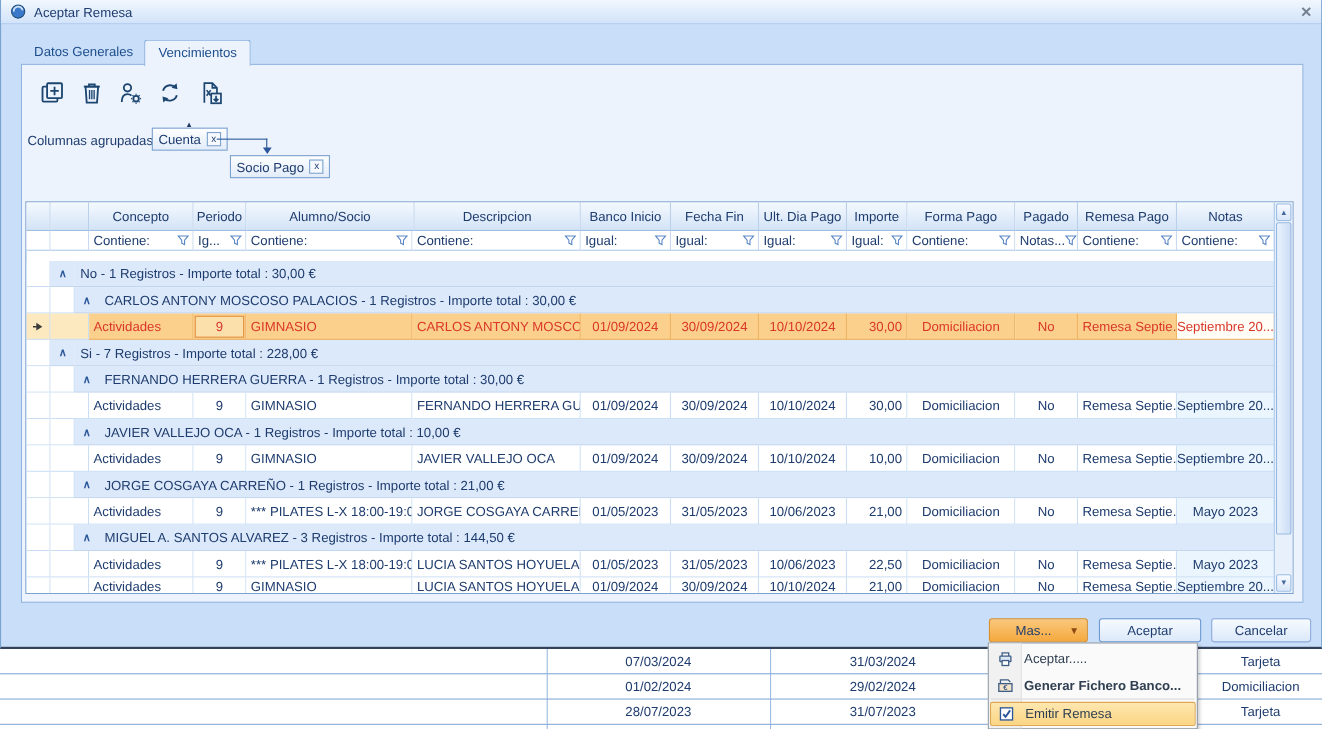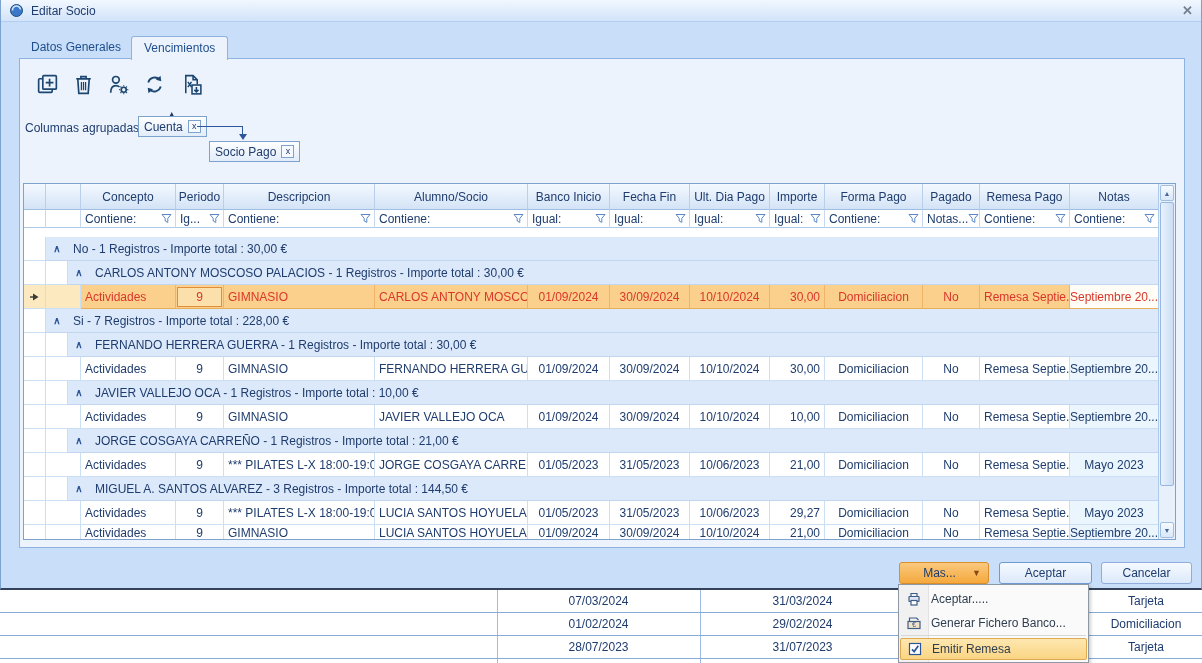--- a/index.html
+++ b/index.html
@@ -129,21 +129,21 @@
 
   <div class="dialog">
 
     <div class="titlebar">
       <span style="display:flex">
         <svg width="15" height="15" viewBox="0 0 15 15">
             <circle cx="7.5" cy="7.5" r="6" fill="#3A78C9" stroke="#1F4E79"></circle>
             <path d="M3.5 7.5 a4 4 0 0 1 8 -1" fill="none" stroke="#CFE4FB" stroke-width="1.6"></path>
           </svg>
       </span>
-      <span class="title-text">Editar Socio</span>
+      <span class="title-text">Aceptar Remesa</span>
       <span class="close-x">✕</span>
     </div>
 
     <div class="tab inactive">Datos Generales</div>
     <div class="tab active">Vencimientos</div>
 
     <div class="panel"></div>
 
     <div class="tool" style="left:32px">
       <svg width="25" height="25" viewBox="0 0 24 24" fill="none" stroke="#1C4670" stroke-width="1.6">
@@ -198,22 +198,22 @@
       <span>Socio Pago</span>
       <span class="grp-x">x</span>
     </div>
 
     <div class="grid">
       <div class="g-head">
           <div class="g-hcell" style="width: 22px;"></div>
           <div class="g-hcell" style="width: 35px;"></div>
           <div class="g-hcell" style="width: 95px;">Concepto</div>
           <div class="g-hcell" style="width: 48px;">Periodo</div>
+          <div class="g-hcell" style="width: 153px;">Alumno/Socio</div>
           <div class="g-hcell" style="width: 151px;">Descripcion</div>
-          <div class="g-hcell" style="width: 153px;">Alumno/Socio</div>
           <div class="g-hcell" style="width: 82px;">Banco Inicio</div>
           <div class="g-hcell" style="width: 80px;">Fecha Fin</div>
           <div class="g-hcell" style="width: 80px;">Ult. Dia Pago</div>
           <div class="g-hcell" style="width: 55px;">Importe</div>
           <div class="g-hcell" style="width: 98px;">Forma Pago</div>
           <div class="g-hcell" style="width: 57px;">Pagado</div>
           <div class="g-hcell" style="width: 90px;">Remesa Pago</div>
           <div class="g-hcell" style="width: 89px;">Notas</div>
         </div>
       <div class="g-filter">
@@ -431,21 +431,21 @@
           <div class="g-row">
             <div class="g-gut" style="width: 22px;"></div>
             <div class="g-gut" style="width: 35px;"></div>
             <div class="g-cell" style="width: 95px;">Actividades</div>
             <div class="g-cell al-c" style="width: 48px;">9</div>
             <div class="g-cell" style="width: 151px;">*** PILATES L-X 18:00-19:0...</div>
             <div class="g-cell" style="width: 153px;">LUCIA SANTOS HOYUELA</div>
             <div class="g-cell al-c" style="width: 82px;">01/05/2023</div>
             <div class="g-cell al-c" style="width: 80px;">31/05/2023</div>
             <div class="g-cell al-c" style="width: 80px;">10/06/2023</div>
-            <div class="g-cell al-r" style="width: 55px;">29,27</div>
+            <div class="g-cell al-r" style="width: 55px;">22,50</div>
             <div class="g-cell al-c" style="width: 98px;">Domiciliacion</div>
             <div class="g-cell al-c" style="width: 57px;">No</div>
             <div class="g-cell" style="width: 90px;">Remesa Septie...</div>
             <div class="g-cell al-c cell-notas" style="width: 89px;">Mayo 2023</div>
           </div>
           <div class="g-row partial">
             <div class="g-gut" style="width: 22px;"></div>
             <div class="g-gut" style="width: 35px;"></div>
             <div class="g-cell" style="width: 95px;">Actividades</div>
             <div class="g-cell al-c" style="width: 48px;">9</div>
@@ -481,21 +481,21 @@
   <div class="mi" style="top: 3px;">
         <span style="display: flex;">
           <svg width="16" height="16" viewBox="0 0 16 16" fill="none" stroke="#3F5E86" stroke-width="1.2">
             <path d="M5 5.5 V2.5 H11 V5.5"></path>
             <rect x="3" y="5.5" width="10" height="5" rx="0.5" fill="#DCE6F2"></rect>
             <rect x="5" y="9.5" width="6" height="4.5" fill="#fff"></rect>
           </svg>
         </span>
         <span>Aceptar.....</span>
       </div>
-      <div class="mi" style="top: 27px;">
+      <div class="mi" style="top: 27px; font-weight: bold;">
         <span style="display: flex;">
           <svg width="16" height="16" viewBox="0 0 16 16" fill="none" stroke="#3F5E86" stroke-width="1.2">
             <path d="M3.5 6.5 V3 H10.5 L12.5 5"></path>
             <rect x="2" y="6.5" width="12" height="7" fill="#F3E3C8"></rect>
             <text x="8" y="12.3" font-size="7" fill="#3F5E86" stroke="none" text-anchor="middle">€</text>
           </svg>
         </span>
         <span>Generar Fichero Banco...</span>
       </div>
       <div class="mi hl" style="top: 53px;">

